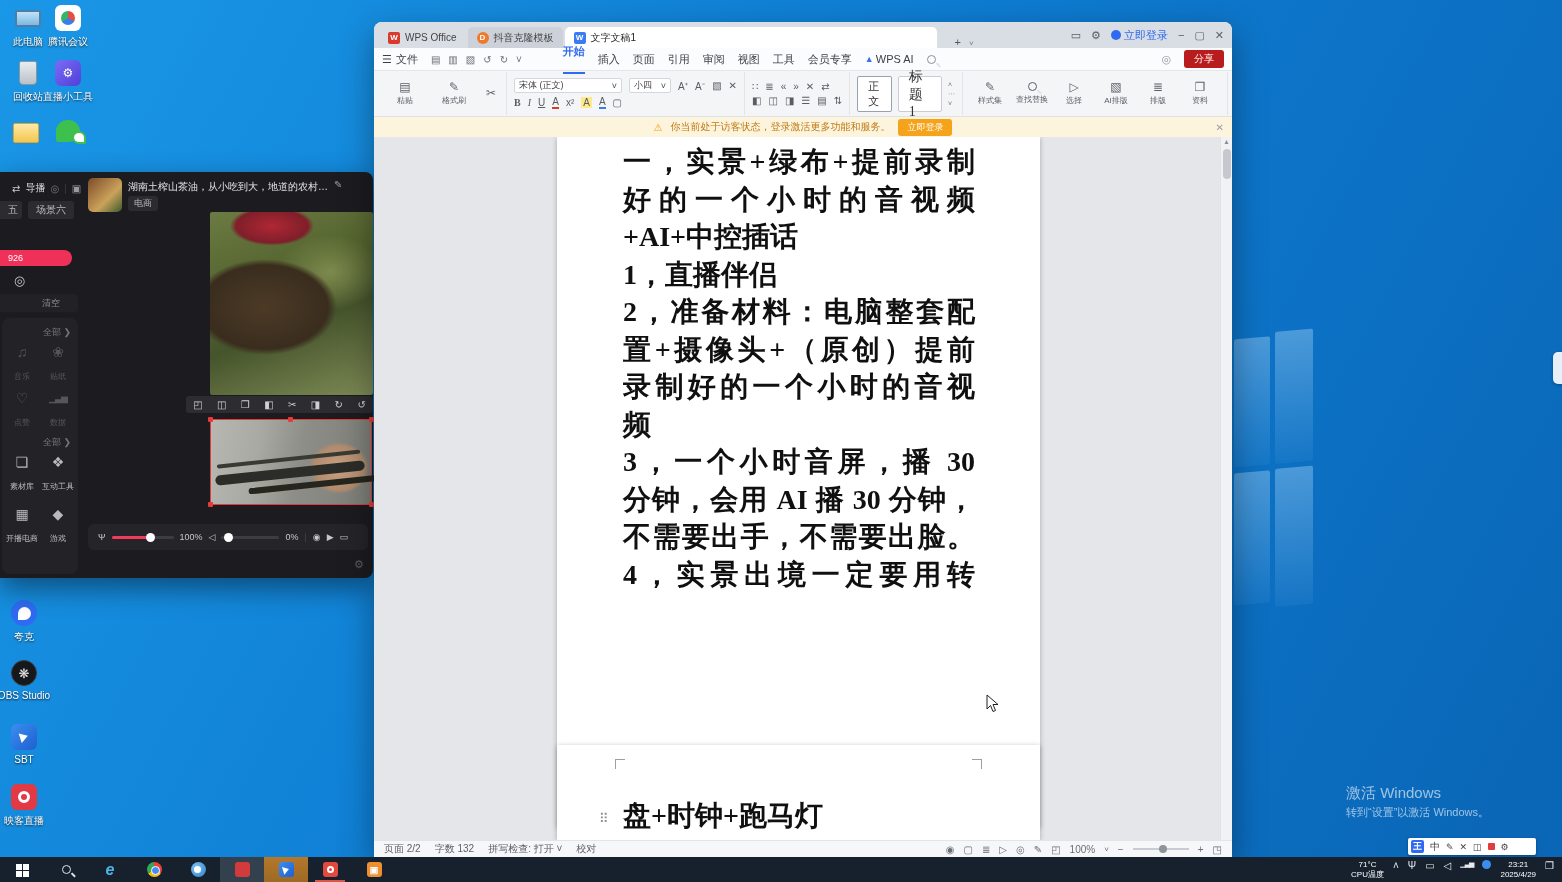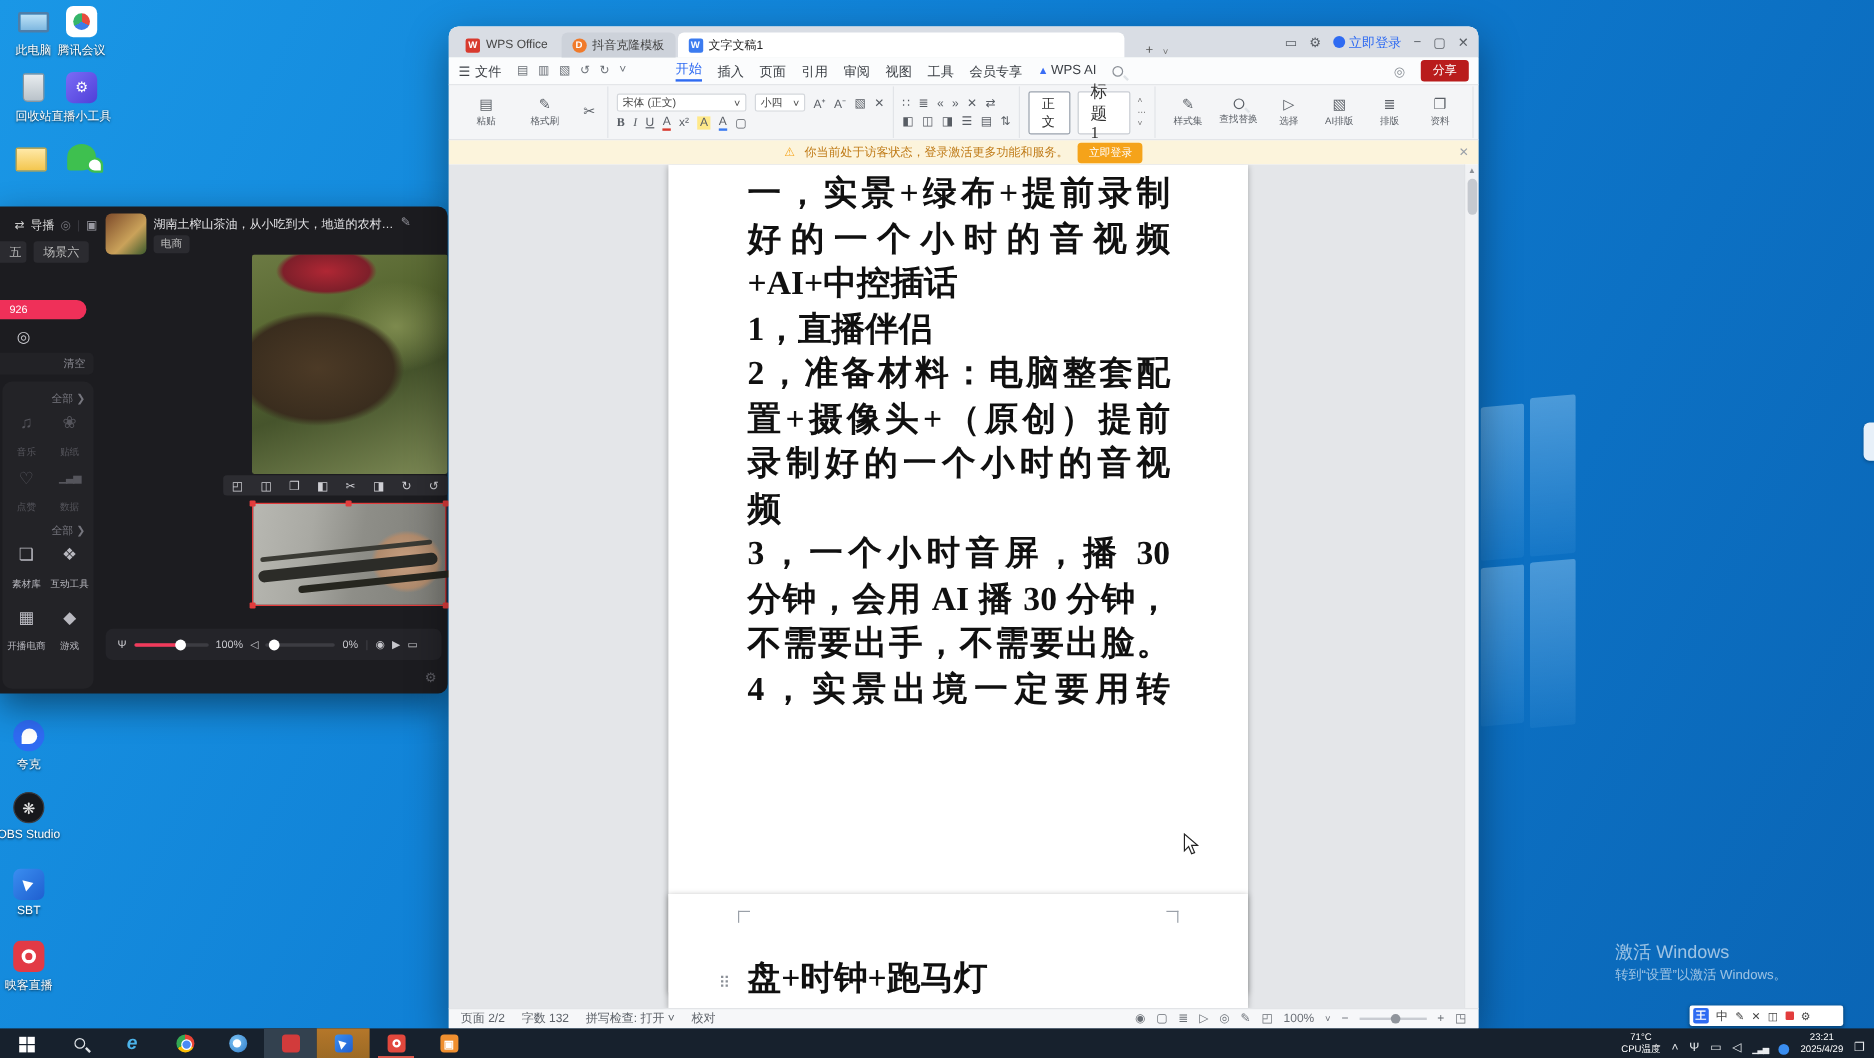--- a/index.html
+++ b/index.html
@@ -45,21 +45,21 @@
   
   #wps{position:absolute;left:374px;top:22px;width:858px;height:835px;background:#fff;border-radius:8px 8px 0 0;box-shadow:0 12px 34px rgba(0,0,0,.38);font-size:11px;color:#333}
   .tabbar{height:26px;background:#d9dde4;border-radius:8px 8px 0 0;display:flex;align-items:flex-end;padding-left:5px}
   .wtab{height:21px;display:flex;align-items:center;gap:5px;padding:0 9px;font-size:10px;color:#444;border-radius:5px 5px 0 0;margin-right:2px}
   .wtab .ticon{width:12px;height:12px;border-radius:2px;color:#fff;font-size:8px;font-weight:bold;display:flex;align-items:center;justify-content:center}
   .wtab.on{background:#fff;width:372px;color:#222}
   .wtab.t2{background:#cdd2da}
   .tbctl{margin-left:auto;display:flex;align-items:center;gap:10px;padding-right:8px;height:26px;color:#5a5f66}
   .menubar{height:22px;background:#fbfcfd;display:flex;align-items:center;padding:0 8px;gap:13px;font-size:11px;color:#3b3f45}
   .menubar .mi{cursor:default}
-  .menubar .mi.on{color:#2f6bf2;font-weight:normal;border-bottom:2px solid #2f6bf2;padding-bottom:1px}
+  .menubar .mi.on{color:#2f6bf2;font-weight:bold;border-bottom:2px solid #2f6bf2;padding-bottom:13px}
   .qicons{display:flex;gap:8px;color:#6a6f76;font-size:10px}
   .sharebtn{background:#b91c1c;color:#fff;border-radius:3px;padding:2px 10px;font-size:10px}
   .ribbon{height:47px;background:#f4f5f7;border-top:1px solid #e4e6e9;border-bottom:1px solid #dfe1e5;display:flex;align-items:center;padding:2px 4px}
   .grp{display:flex;flex-direction:column;justify-content:center;gap:3px;padding:0 7px;border-right:1px solid #e2e4e8;height:43px}
   .grow{display:flex;align-items:center;gap:7px;color:#585d64;font-size:10px}
   .fontbox,.sizebox{background:#fff;border:1px solid #d4d7dc;border-radius:2px;height:15px;display:flex;align-items:center;justify-content:space-between;padding:0 4px;font-size:9px;color:#444}
   .fontbox{width:108px}.sizebox{width:42px}
   .stylechip{border:1px solid #c9cdd3;background:#fff;border-radius:2px;height:36px;display:flex;align-items:center;justify-content:center;padding:0 10px}
   .stylechip.sel{border:1px solid #9aa2ad}
   .vtool{display:flex;flex-direction:column;align-items:center;justify-content:center;color:#5a5f66;width:40px;gap:1px}
@@ -80,21 +80,21 @@
   .zslider{width:56px;height:2px;background:#c9ccd2;position:relative}
   .zslider .zk{position:absolute;left:26px;top:-3px;width:8px;height:8px;border-radius:50%;background:#8f949b}
   .cursor{position:absolute;left:612px;top:557px;width:13px;height:19px}
   
   #tb{position:absolute;left:0;bottom:0;width:1562px;height:25px;background:#17212d;display:flex;align-items:center;color:#fff}
   .tbtn{width:44px;height:25px;display:flex;align-items:center;justify-content:center;position:relative}
   .tbtn.run{background:#33414f}
   .tbtn.act{background:linear-gradient(180deg,#b5772a,#9c6a25)}
   .tbtn.ul::after{content:"";position:absolute;left:7px;right:7px;bottom:0;height:2px;background:#d8564a}
   .appsq{width:15px;height:15px;border-radius:3px;display:flex;align-items:center;justify-content:center;color:#fff;font-size:9px;font-weight:bold}
-  .tray{margin-left:auto;display:flex;align-items:flex-end;gap:9px;padding-right:8px;font-size:9px}
+  .tray{margin-left:auto;display:flex;align-items:flex-start;gap:9px;padding-right:8px;font-size:9px}
   .tray .tico{font-size:10px;color:#e8ebee}
   .twoln{text-align:center;font-size:8px;line-height:1.2}
   .winflag{width:6px;height:6px;background:#fff;box-shadow:7px 0 0 #fff,0 7px 0 #fff,7px 7px 0 #fff;margin:-6px 0 0 -6px}
   .searchico{width:9px;height:9px;border:1.5px solid #dfe3e7;border-radius:50%;position:relative}
   .searchico::after{content:"";position:absolute;left:8px;top:8px;width:5px;height:1.5px;background:#dfe3e7;transform:rotate(45deg)}
   .chrome{width:15px;height:15px;border-radius:50%;background:conic-gradient(#ea4335 0 33%,#fbbc05 0 66%,#34a853 0 100%);position:relative}
   .chrome::after{content:"";position:absolute;left:4px;top:4px;width:7px;height:7px;border-radius:50%;background:#4a8af4;border:1.5px solid #fff}
   .bluecirc{width:15px;height:15px;border-radius:50%;background:radial-gradient(circle at 35% 35%,#7cc4f5,#2f7cc9);position:relative}
   .bluecirc::after{content:"";position:absolute;left:3px;top:4px;width:7px;height:7px;border-radius:50%;background:#fff}
   .tri{width:0;height:0;border-left:8px solid #fff;border-top:5px solid transparent;border-bottom:5px solid transparent;transform:rotate(-18deg)}
@@ -203,21 +203,21 @@
   <div class="abs" style="left:88px;top:6px;width:34px;height:34px;border-radius:5px;background:linear-gradient(135deg,#7d4a2a,#caa25a 60%,#3c5a2c)"></div>
   <div class="abs" style="left:128px;top:8px;width:204px;color:#e3e3e6;font-size:10px;white-space:nowrap;overflow:hidden;text-overflow:ellipsis">湖南土榨山茶油，从小吃到大，地道的农村山茶油！</div>
   <span class="abs" style="left:334px;top:7px;color:#9a9aa2">✎</span>
   <span class="abs chip" style="left:128px;top:24px;padding:1px 6px;font-size:9px">电商</span>
 
   <div class="viewbar">
     <span>926</span>
   </div>
   <span class="abs" style="left:14px;top:101px;color:#c7c7cc;font-size:13px">◎</span>
   <div class="abs" style="left:0;top:122px;width:78px;height:18px;background:#222226;border-radius:0 4px 4px 0">
-    <span style="position:absolute;right:7px;top:3px;color:#8b8b93;font-size:9px">清空</span>
+    <span style="position:absolute;right:18px;top:3px;color:#8b8b93;font-size:9px">清空</span>
   </div>
 
   <div class="sidepanel">
     <div class="allrow" style="top:8px">
       <span>全部</span>
       <span>❯</span>
     </div>
     <div class="tool dim" style="left:2px;top:26px">
       <div class="tg">♫</div>
       <div class="tl">音乐</div>

